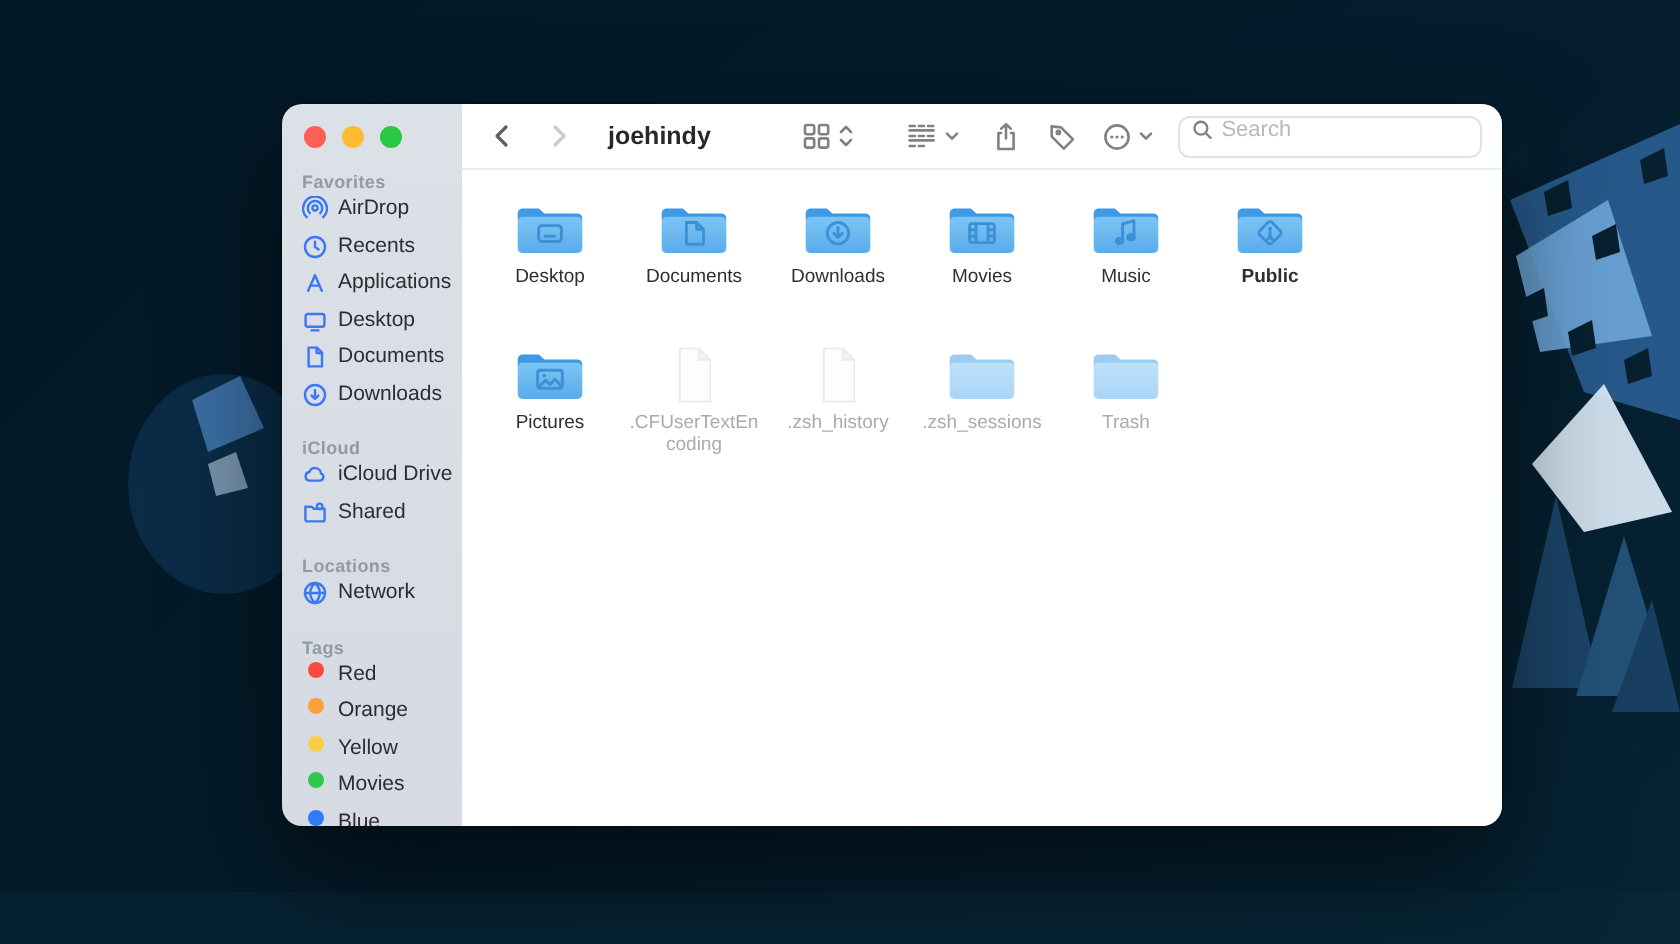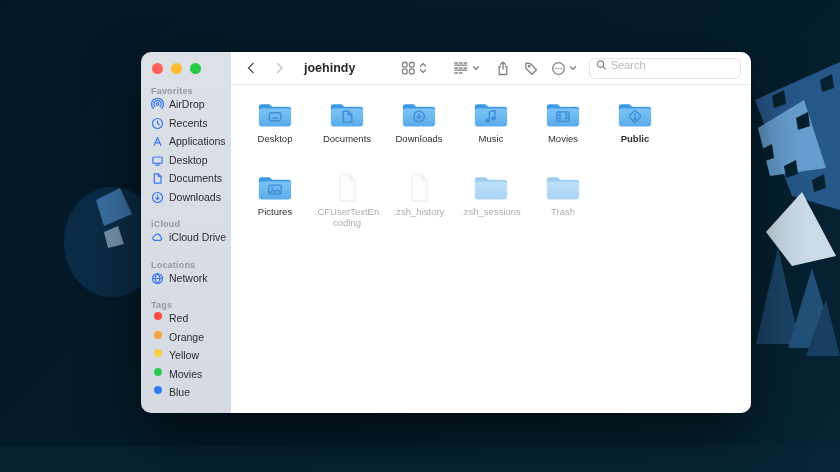--- a/index.html
+++ b/index.html
@@ -184,20 +184,29 @@
 
     <div class="sec-h">iCloud</div>
     <div class="sitem">
       <svg width="13" height="13" viewBox="0 0 13 13">
           <g class="sic">
             <path d="M3.4 9.3a2.2 2.2 0 0 1 .3-4.3 3 3 0 0 1 5.8.7 1.9 1.9 0 0 1-.3 3.6z"></path>
           </g>
         </svg>
       <span>iCloud Drive</span>
     </div>
+    <div class="sitem">
+      <svg width="13" height="13" viewBox="0 0 13 13">
+          <g class="sic">
+            <path d="M1.7 3.4h3.2l1 1h5.4v5.3a1 1 0 0 1-1 1H2.7a1 1 0 0 1-1-1z"></path>
+            <circle cx="8.8" cy="3.2" r="1.4"></circle>
+          </g>
+        </svg>
+      <span>Shared</span>
+    </div>
 
     <div class="sec-h">Locations</div>
     <div class="sitem">
       <svg width="13" height="13" viewBox="0 0 13 13">
           <g class="sic">
             <circle cx="6.5" cy="6.5" r="5"></circle>
             <path d="M1.5 6.5h10M6.5 1.5c-3.2 3-3.2 7 0 10M6.5 1.5c3.2 3 3.2 7 0 10"></path>
           </g>
         </svg>
       <span>Network</span>
@@ -352,45 +361,45 @@
             </g>
           </svg>
         <span class="flabel">Downloads</span>
       </div>
 
       <div class="gi">
         <svg class="fic" viewBox="0 0 40 32">
             <path d="M3 8c0-1.7 1-2.8 2.8-2.8h8.4l2.8 2.6h17.2c1.8 0 2.8 1.1 2.8 2.8v1H3z" fill="#3E9AE2"></path>
             <rect x="3" y="9.6" width="34" height="19" rx="2.6" fill="url(#fgrad)"></rect>
             <g class="gly">
+              <rect x="13.5" y="13.2" width="13" height="10" rx="1.4"></rect>
+              <path d="M16.8 13.2v10M23.2 13.2v10M13.5 16.4h3.3M13.5 19.8h3.3M23.2 16.4h3.3M23.2 19.8h3.3"></path>
+            </g>
+          </svg>
+        <span class="flabel">Movies</span>
+      </div>
+
+      <div class="gi">
+        <svg class="fic" viewBox="0 0 40 32">
+            <path d="M3 8c0-1.7 1-2.8 2.8-2.8h8.4l2.8 2.6h17.2c1.8 0 2.8 1.1 2.8 2.8v1H3z" fill="#3E9AE2"></path>
+            <rect x="3" y="9.6" width="34" height="19" rx="2.6" fill="url(#fgrad)"></rect>
+            <g class="gly">
               <path d="M18.2 22.3v-9l6-1.6v8.6"></path>
               <ellipse cx="16.6" cy="22.3" rx="1.8" ry="1.4" fill="#3C90D4"></ellipse>
               <ellipse cx="22.6" cy="20.3" rx="1.8" ry="1.4" fill="#3C90D4"></ellipse>
             </g>
           </svg>
         <span class="flabel">Music</span>
       </div>
 
       <div class="gi">
         <svg class="fic" viewBox="0 0 40 32">
             <path d="M3 8c0-1.7 1-2.8 2.8-2.8h8.4l2.8 2.6h17.2c1.8 0 2.8 1.1 2.8 2.8v1H3z" fill="#3E9AE2"></path>
             <rect x="3" y="9.6" width="34" height="19" rx="2.6" fill="url(#fgrad)"></rect>
             <g class="gly">
-              <rect x="13.5" y="13.2" width="13" height="10" rx="1.4"></rect>
-              <path d="M16.8 13.2v10M23.2 13.2v10M13.5 16.4h3.3M13.5 19.8h3.3M23.2 16.4h3.3M23.2 19.8h3.3"></path>
-            </g>
-          </svg>
-        <span class="flabel">Movies</span>
-      </div>
-
-      <div class="gi">
-        <svg class="fic" viewBox="0 0 40 32">
-            <path d="M3 8c0-1.7 1-2.8 2.8-2.8h8.4l2.8 2.6h17.2c1.8 0 2.8 1.1 2.8 2.8v1H3z" fill="#3E9AE2"></path>
-            <rect x="3" y="9.6" width="34" height="19" rx="2.6" fill="url(#fgrad)"></rect>
-            <g class="gly">
               <rect x="15.4" y="13.4" width="9.2" height="9.2" rx="1.6" transform="rotate(45 20 18)"></rect>
               <circle cx="20" cy="15.9" r="1.1" fill="#3C90D4" stroke="none"></circle>
               <path d="M20 17.6v2.3M18.7 21.6l1.3-1.7 1.3 1.7"></path>
             </g>
           </svg>
         <span class="flabel" style="font-weight:700">Public</span>
       </div>
 
       <div class="gi">
         <svg class="fic" viewBox="0 0 40 32">

